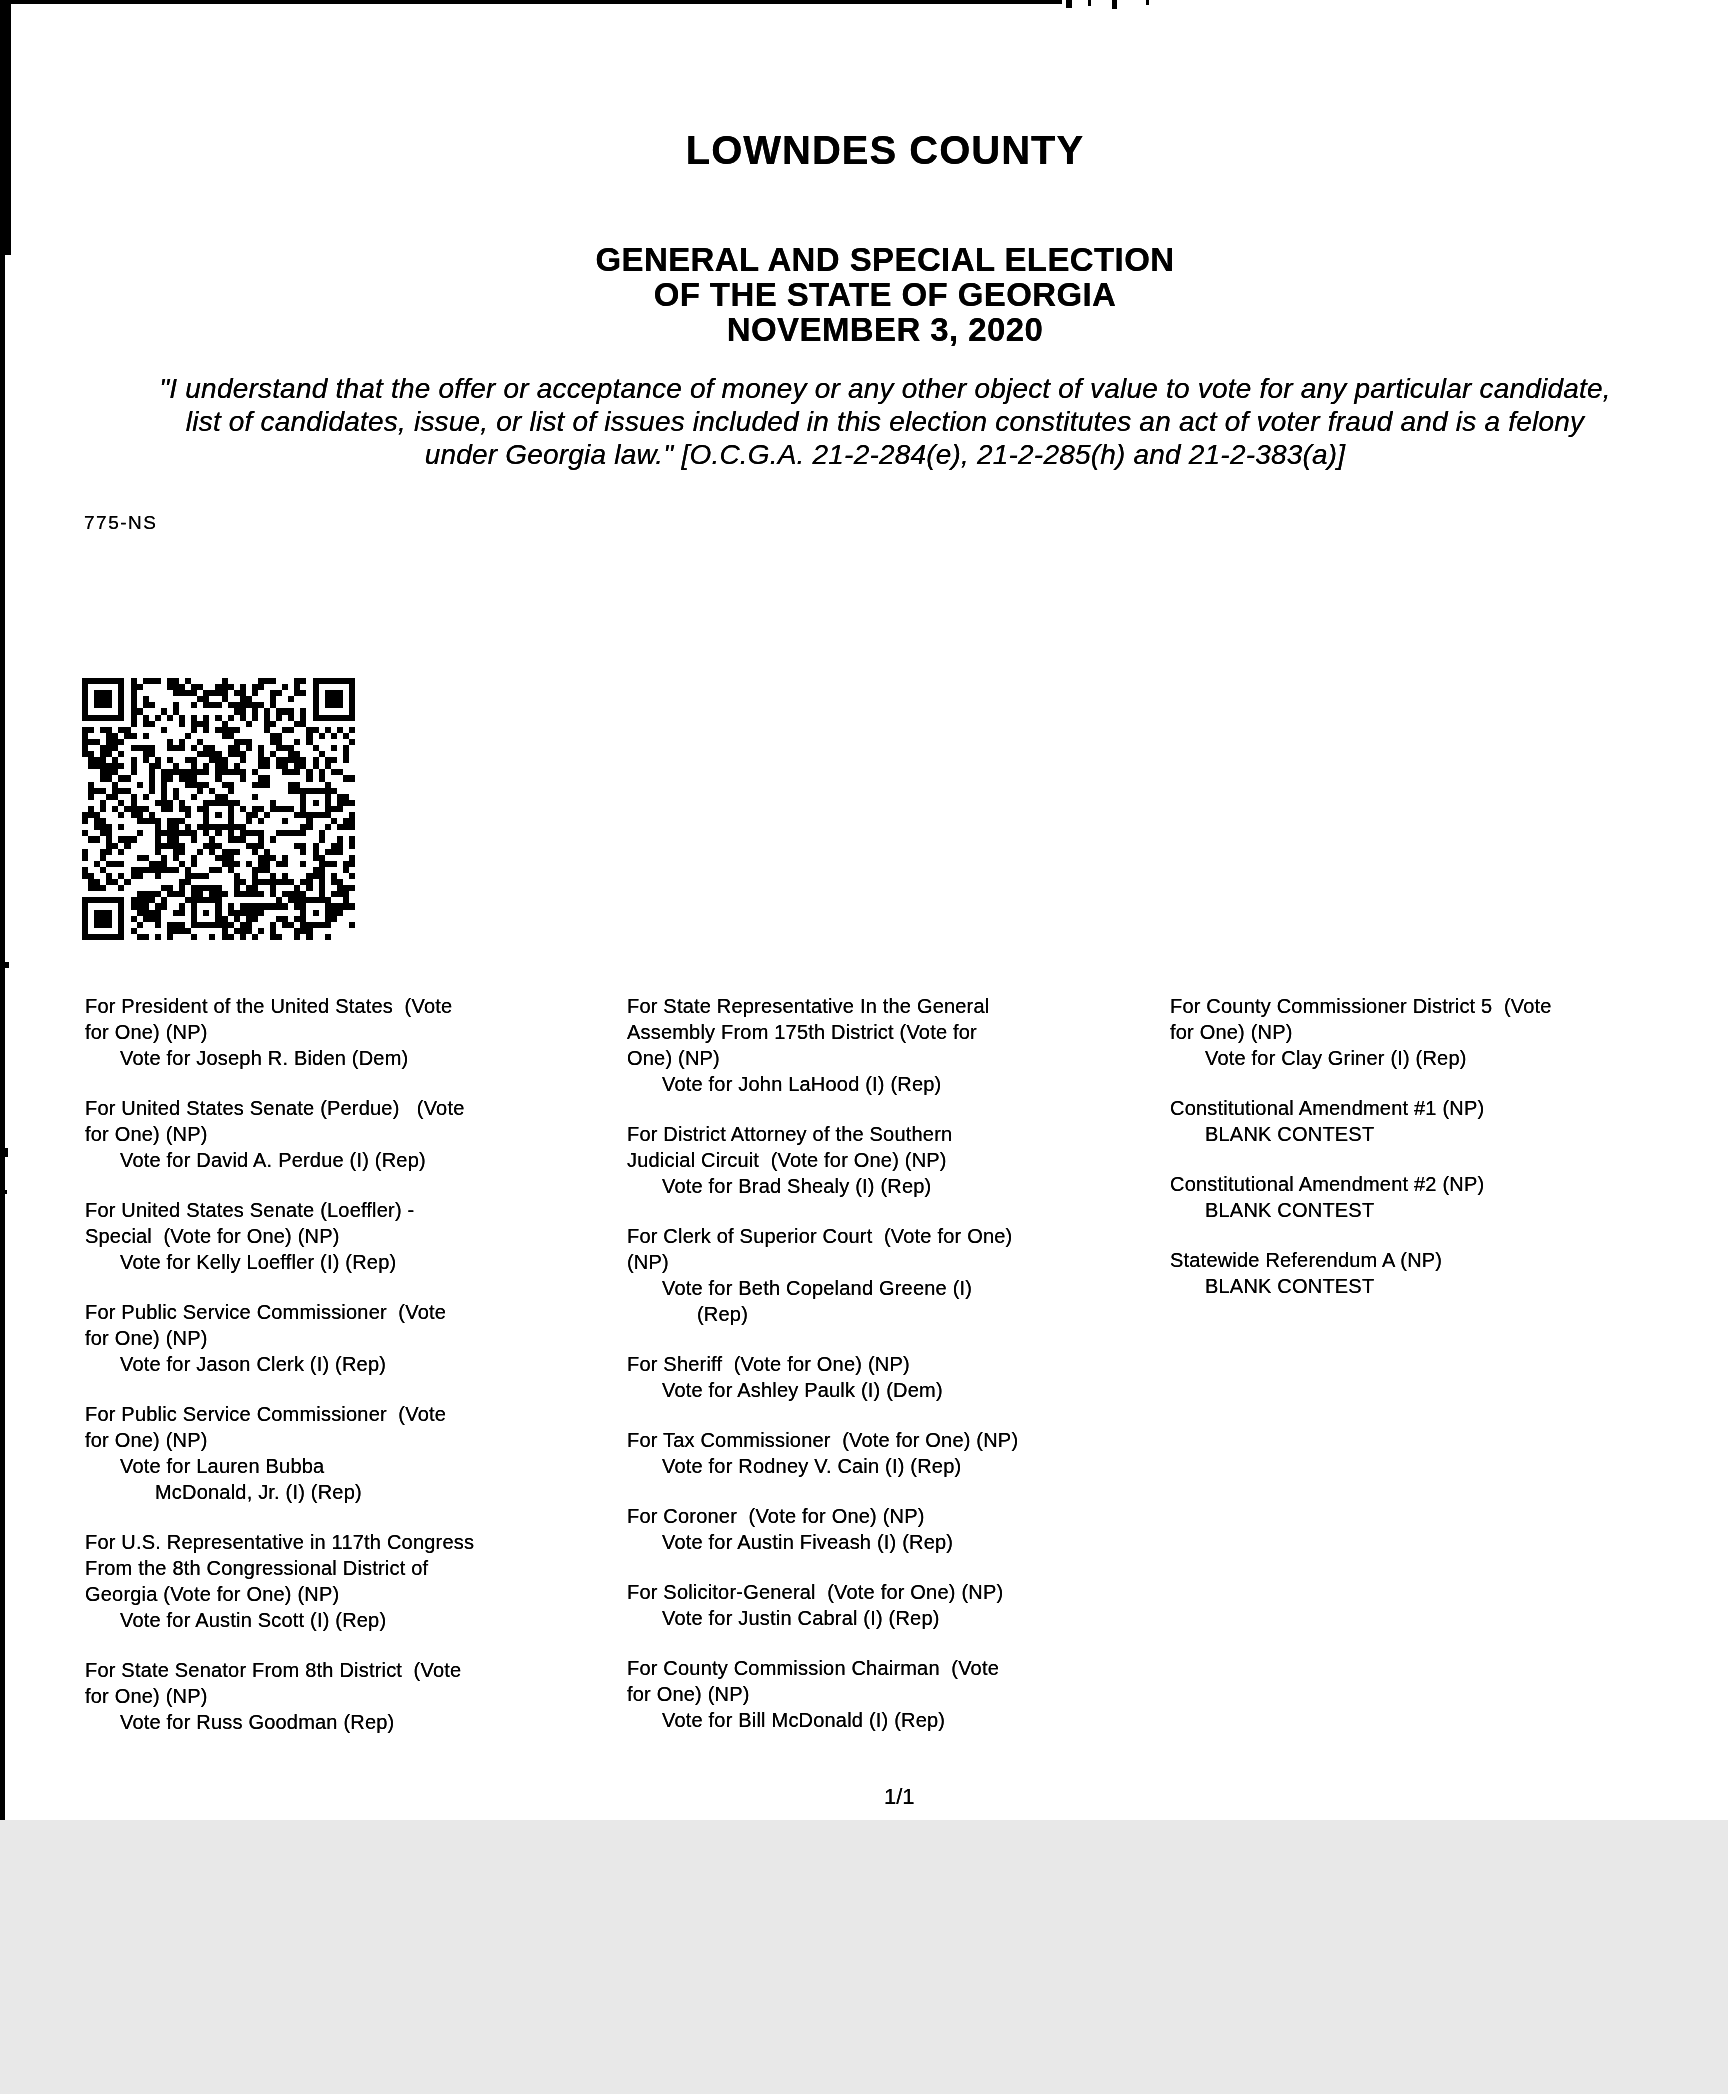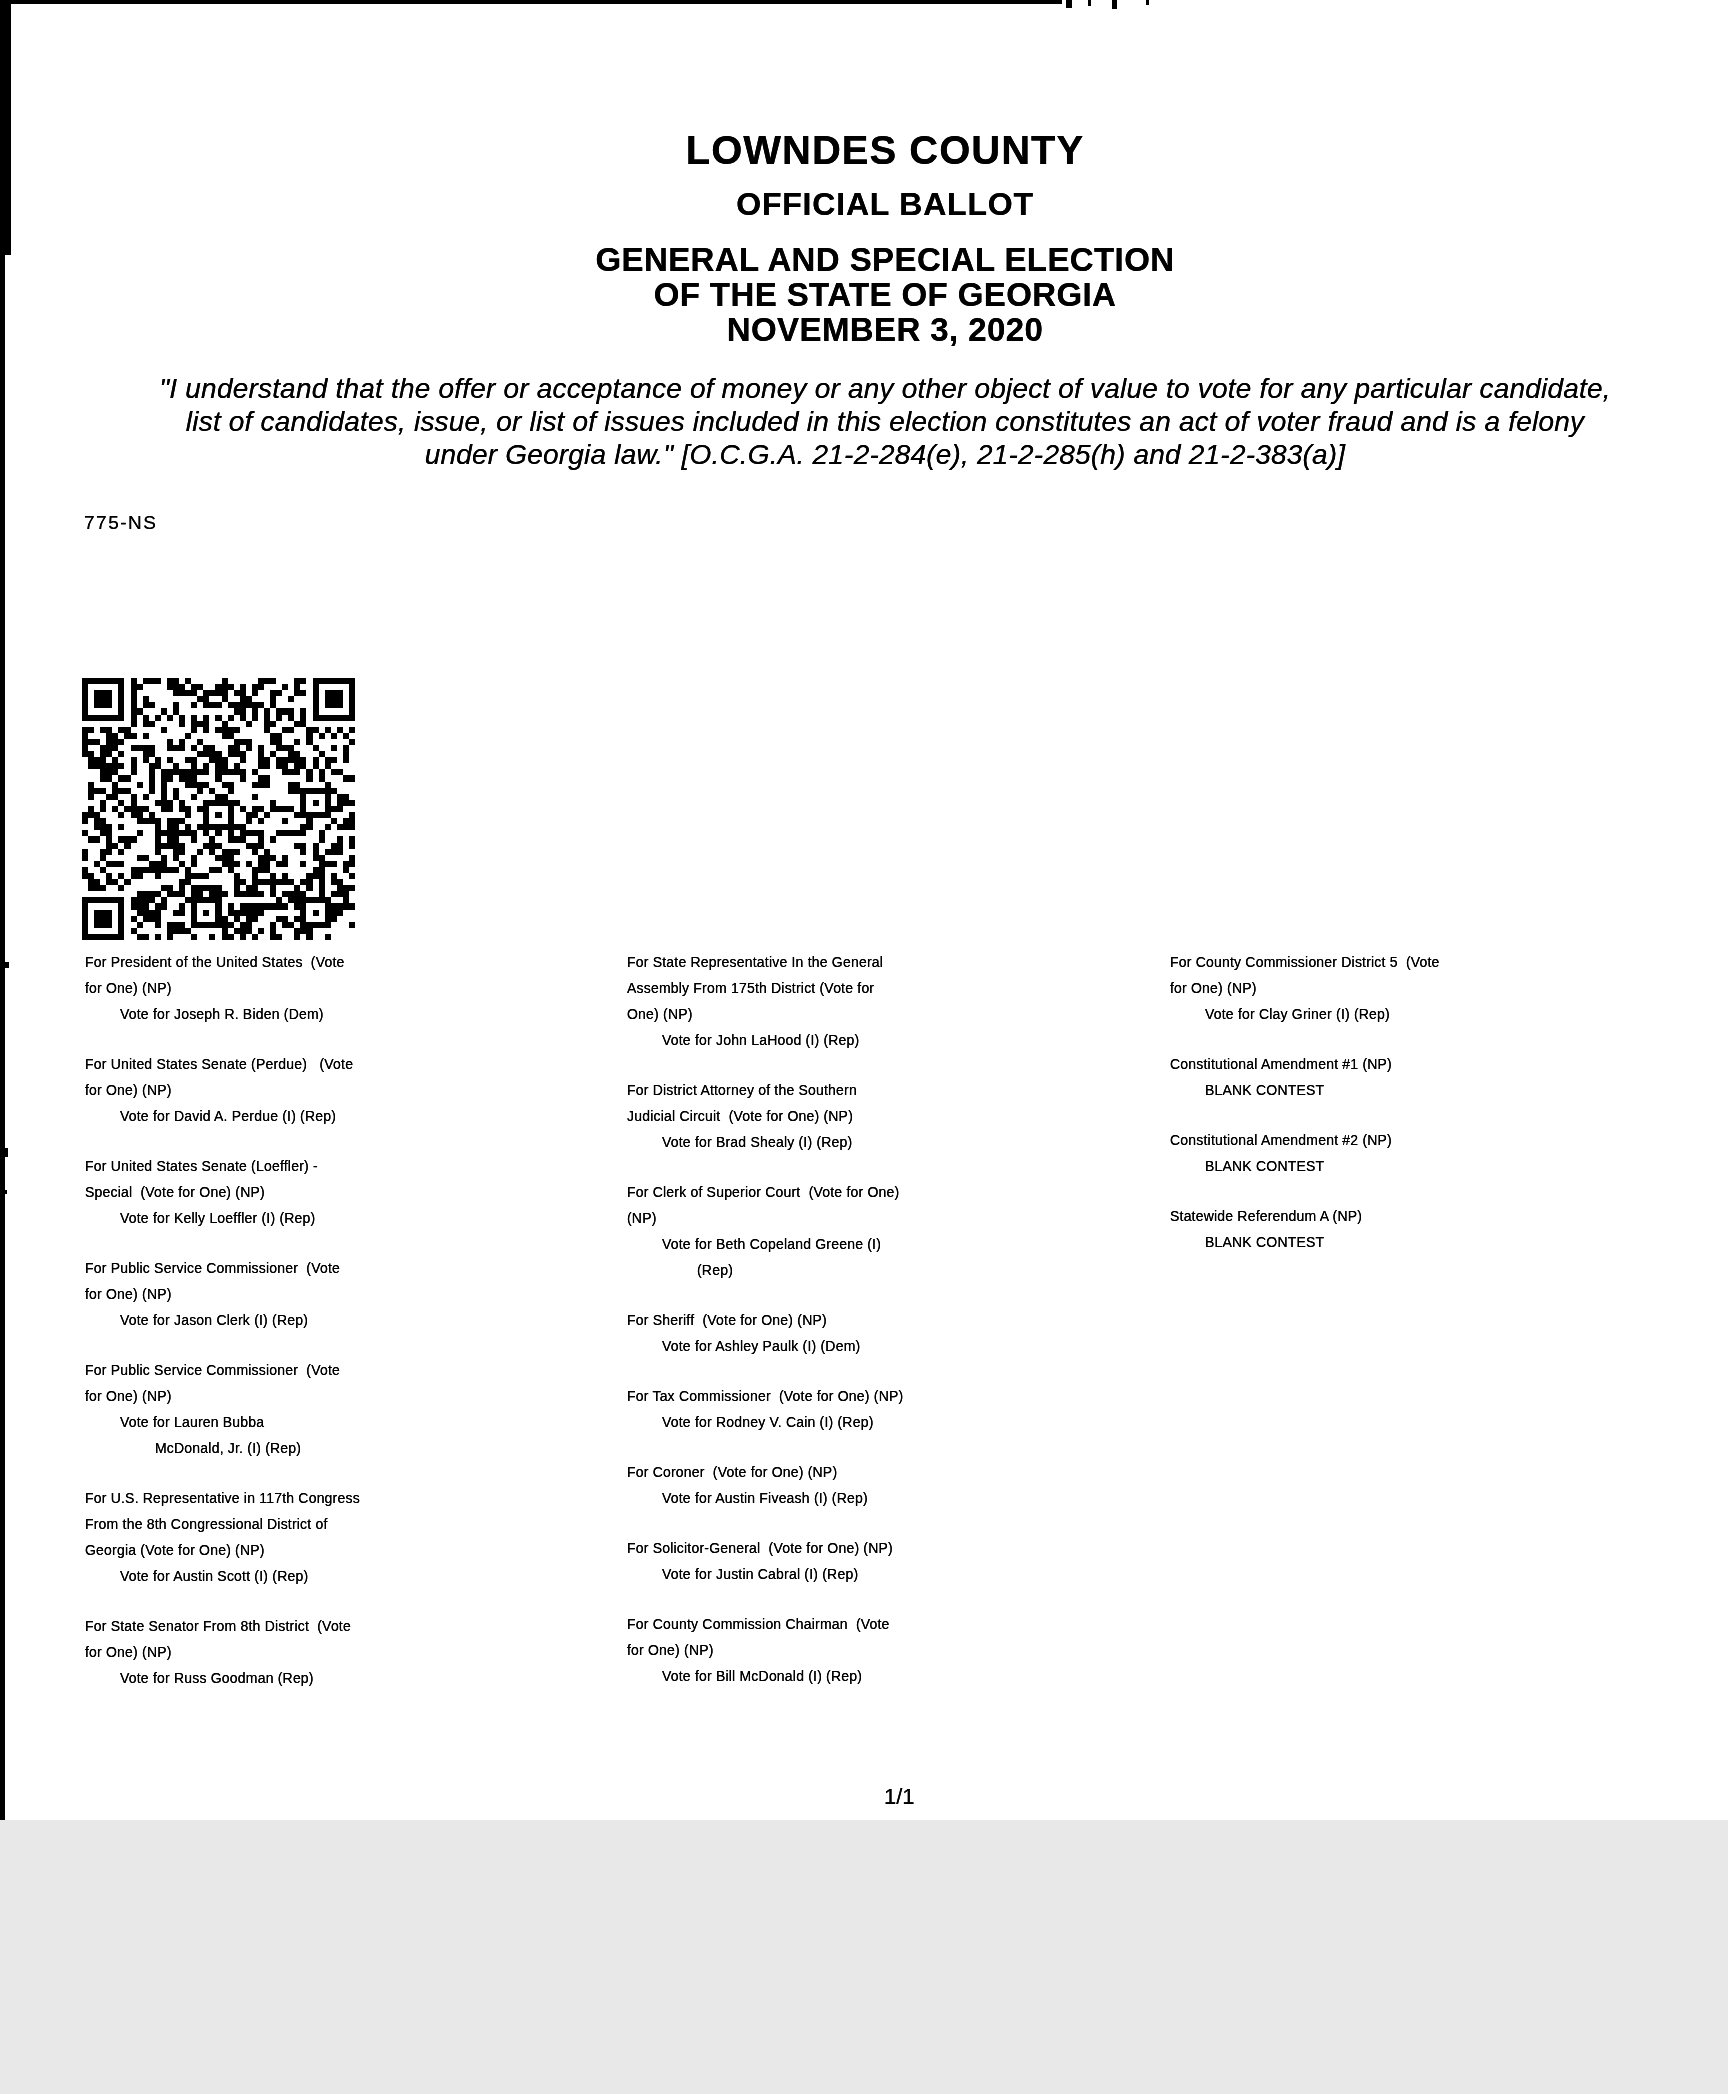--- a/index.html
+++ b/index.html
@@ -13,21 +13,21 @@
   
   .hdr{position:absolute;left:42px;width:1686px;text-align:center;}
   .t-county{top:128px;font-size:40px;font-weight:bold;letter-spacing:1px;}
   .t-ballot{top:186px;font-size:32px;font-weight:bold;letter-spacing:.8px;}
   .t-elect{top:242px;font-size:33px;font-weight:bold;line-height:35px;letter-spacing:.4px;}
   .disclaimer{top:372px;font-size:28px;font-style:italic;line-height:33px;letter-spacing:.2px;}
   
   .precinct{position:absolute;left:84px;top:512px;font-size:19px;letter-spacing:1.5px;}
   .qr{position:absolute;left:82px;top:678px;width:273px;height:262px;}
   
-  .col{position:absolute;top:949px;font-size:14px;line-height:26px;letter-spacing:.2px;}
+  .col{position:absolute;top:993px;font-size:20px;line-height:26px;letter-spacing:.2px;}
   .col-1{left:85px;width:540px;}
   .col-2{left:627px;width:545px;}
   .col-3{left:1170px;width:550px;}
   .contest{margin:0 0 24px 0;}
   .line{white-space:pre;}
   .line.vote{padding-left:35px;}
   .line.vote2{padding-left:70px;}
   
   .pageno{position:absolute;left:884px;top:1784px;font-size:22px;}
 </style>
@@ -46,21 +46,20 @@
   <div class="edge" style="left:0;top:962px;width:9px;height:6px;"></div>
   <div class="edge" style="left:0;top:1148px;width:8px;height:9px;"></div>
   <div class="edge" style="left:0;top:1190px;width:7px;height:4px;"></div>
   <div class="edge" style="left:876px;top:2087px;width:852px;height:4px;"></div>
   <div class="edge" style="left:842px;top:2088px;width:8px;height:3px;"></div>
   <div class="edge" style="left:856px;top:2088px;width:6px;height:3px;"></div>
   <div class="edge" style="left:866px;top:2088px;width:7px;height:3px;"></div>
   <div class="edge" style="left:1690px;top:2086px;width:38px;height:6px;"></div>
 
   <div class="hdr t-county">LOWNDES COUNTY</div>
-  <div class="hdr t-ballot">OFFICIAL BALLOT</div>
   <div class="hdr t-elect">
     <div>GENERAL AND SPECIAL ELECTION</div>
     <div>OF THE STATE OF GEORGIA</div>
     <div>NOVEMBER 3, 2020</div>
   </div>
   <div class="hdr disclaimer">
     <div>"I understand that the offer or acceptance of money or any other object of value to vote for any particular candidate,</div>
     <div>list of candidates, issue, or list of issues included in this election constitutes an act of voter fraud and is a felony</div>
     <div>under Georgia law." [O.C.G.A. 21-2-284(e), 21-2-285(h) and 21-2-383(a)]</div>
   </div>

